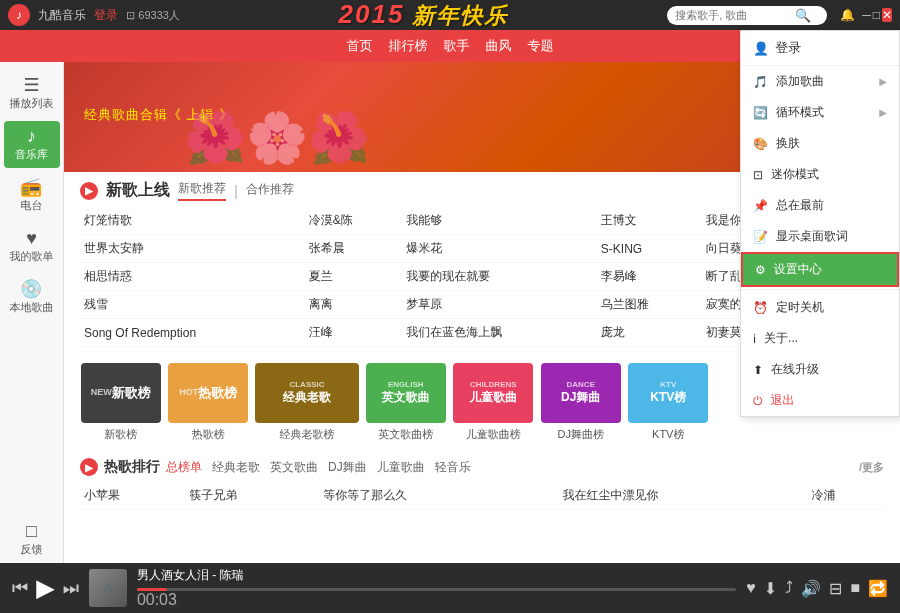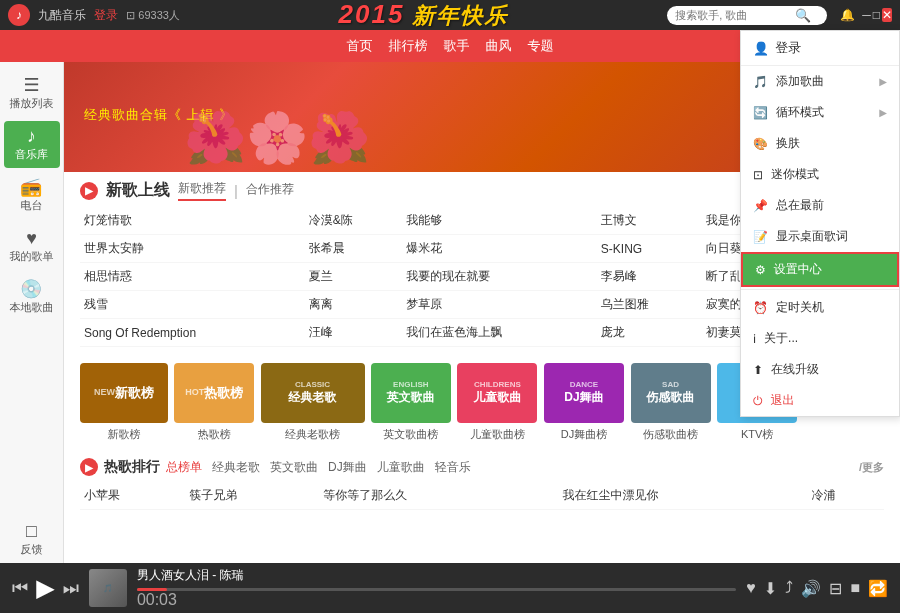--- a/index.html
+++ b/index.html
@@ -410,21 +410,21 @@
           <td class="song-name">初妻莫忘</td>
           <td class="song-artist"></td>
         </tr>
       </tbody>
         </table>
     </div>
 
     <div class="chart-section">
       <div class="chart-grid">
         <div class="chart-item">
-          <div class="chart-thumb" style="background:#a16207;width:88px;">
+          <div class="chart-thumb" style="background:#404040;width:80px;">
             <span style="font-size:9px;color:rgba(255,255,255,0.7);">NEW<br></span>
             <span style="font-size:13px;font-weight:bold;">新歌榜</span>
           </div>
           <span class="chart-label">新歌榜</span>
         </div>
         <div class="chart-item">
           <div class="chart-thumb" style="background:#e8a040;width:80px;">
             <span style="font-size:9px;color:rgba(255,255,255,0.7);">HOT<br></span>
             <span style="font-size:13px;font-weight:bold;">热歌榜</span>
           </div>
@@ -450,27 +450,20 @@
             <span style="font-size:12px;font-weight:bold;">儿童歌曲</span>
           </div>
           <span class="chart-label">儿童歌曲榜</span>
         </div>
         <div class="chart-item">
           <div class="chart-thumb" style="background:#9c27b0;width:80px;flex-direction:column;display:flex;align-items:center;justify-content:center;">
             <span style="font-size:8px;color:rgba(255,255,255,0.7);">DANCE</span>
             <span style="font-size:12px;font-weight:bold;">DJ舞曲</span>
           </div>
           <span class="chart-label">DJ舞曲榜</span>
-        </div>
-        <div class="chart-item">
-          <div class="chart-thumb" style="background:#607d8b;width:80px;flex-direction:column;display:flex;align-items:center;justify-content:center;">
-            <span style="font-size:8px;color:rgba(255,255,255,0.7);">SAD</span>
-            <span style="font-size:12px;font-weight:bold;">伤感歌曲</span>
-          </div>
-          <span class="chart-label">伤感歌曲榜</span>
         </div>
         <div class="chart-item">
           <div class="chart-thumb" style="background:#4db8e8;width:80px;flex-direction:column;display:flex;align-items:center;justify-content:center;">
             <span style="font-size:8px;color:rgba(255,255,255,0.7);">KTV</span>
             <span style="font-size:12px;font-weight:bold;">KTV榜</span>
           </div>
           <span class="chart-label">KTV榜</span>
         </div>
       </div>
     </div>

